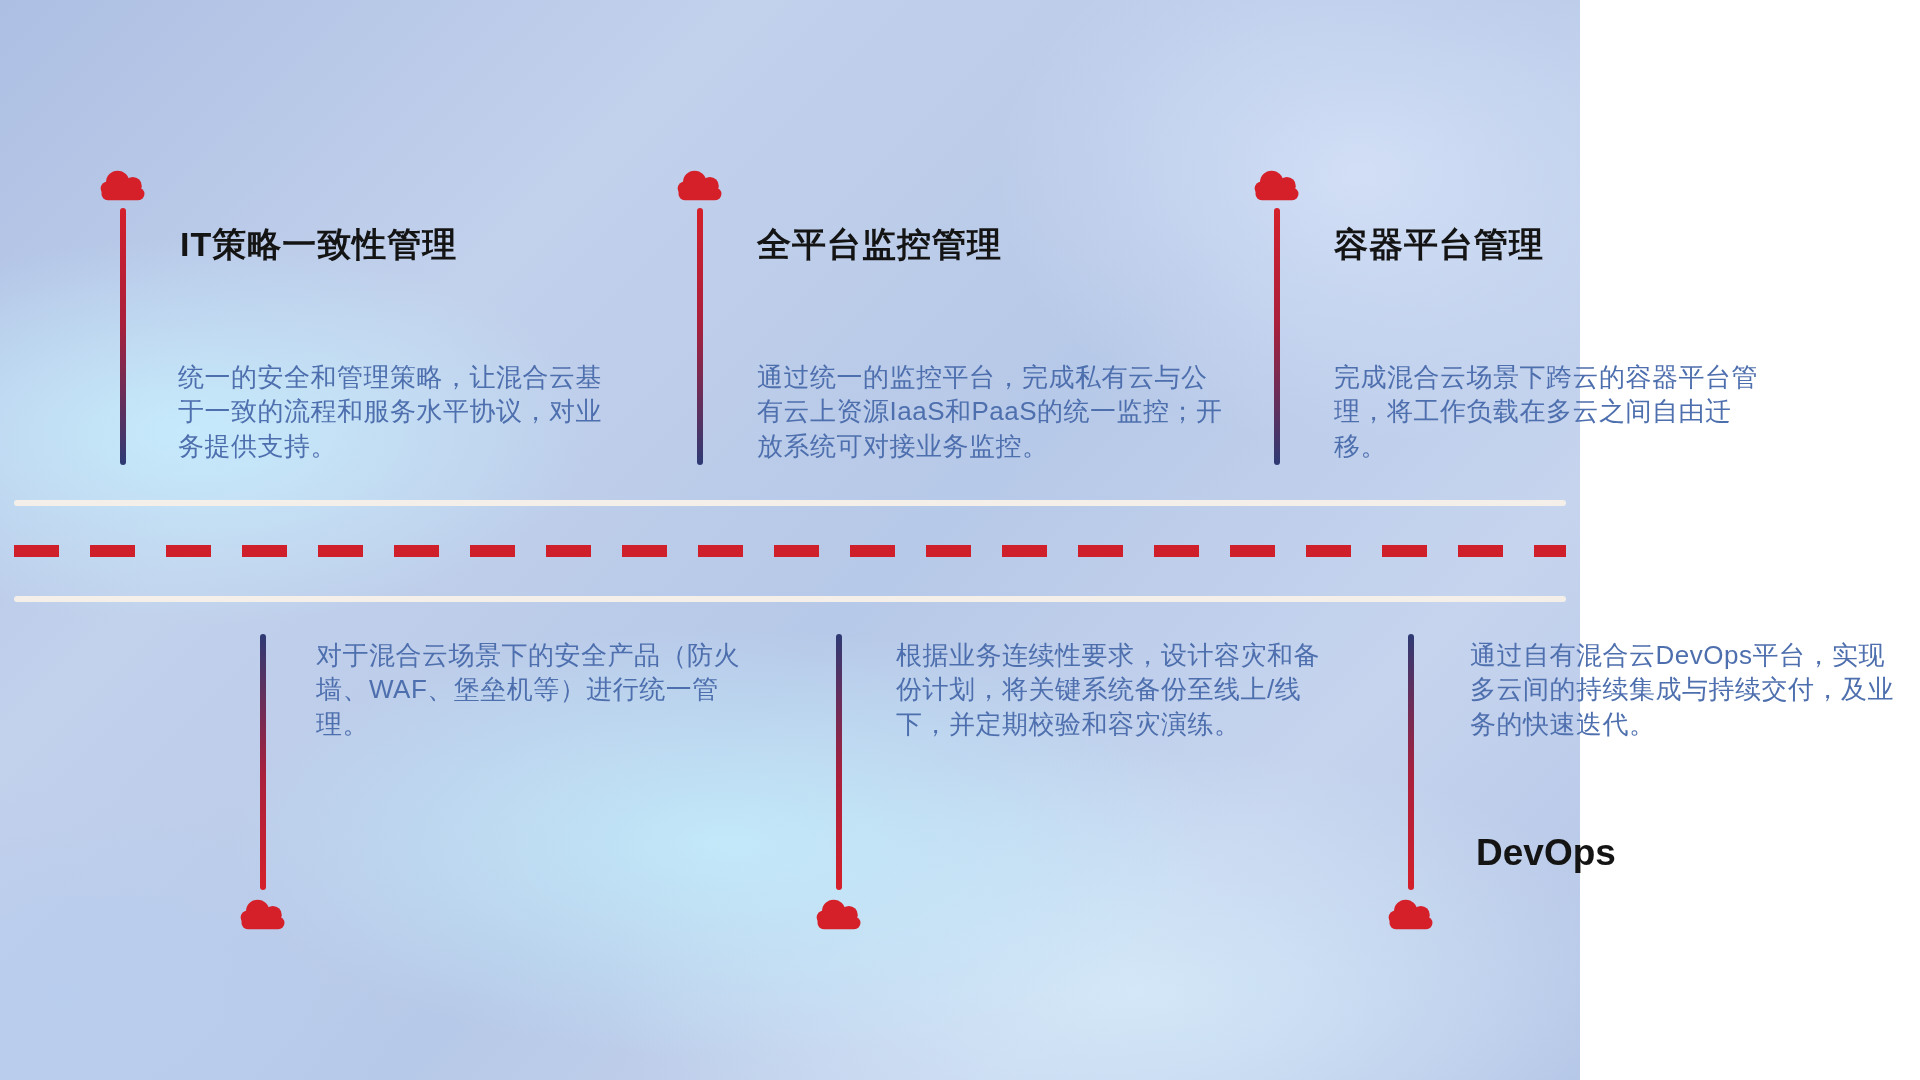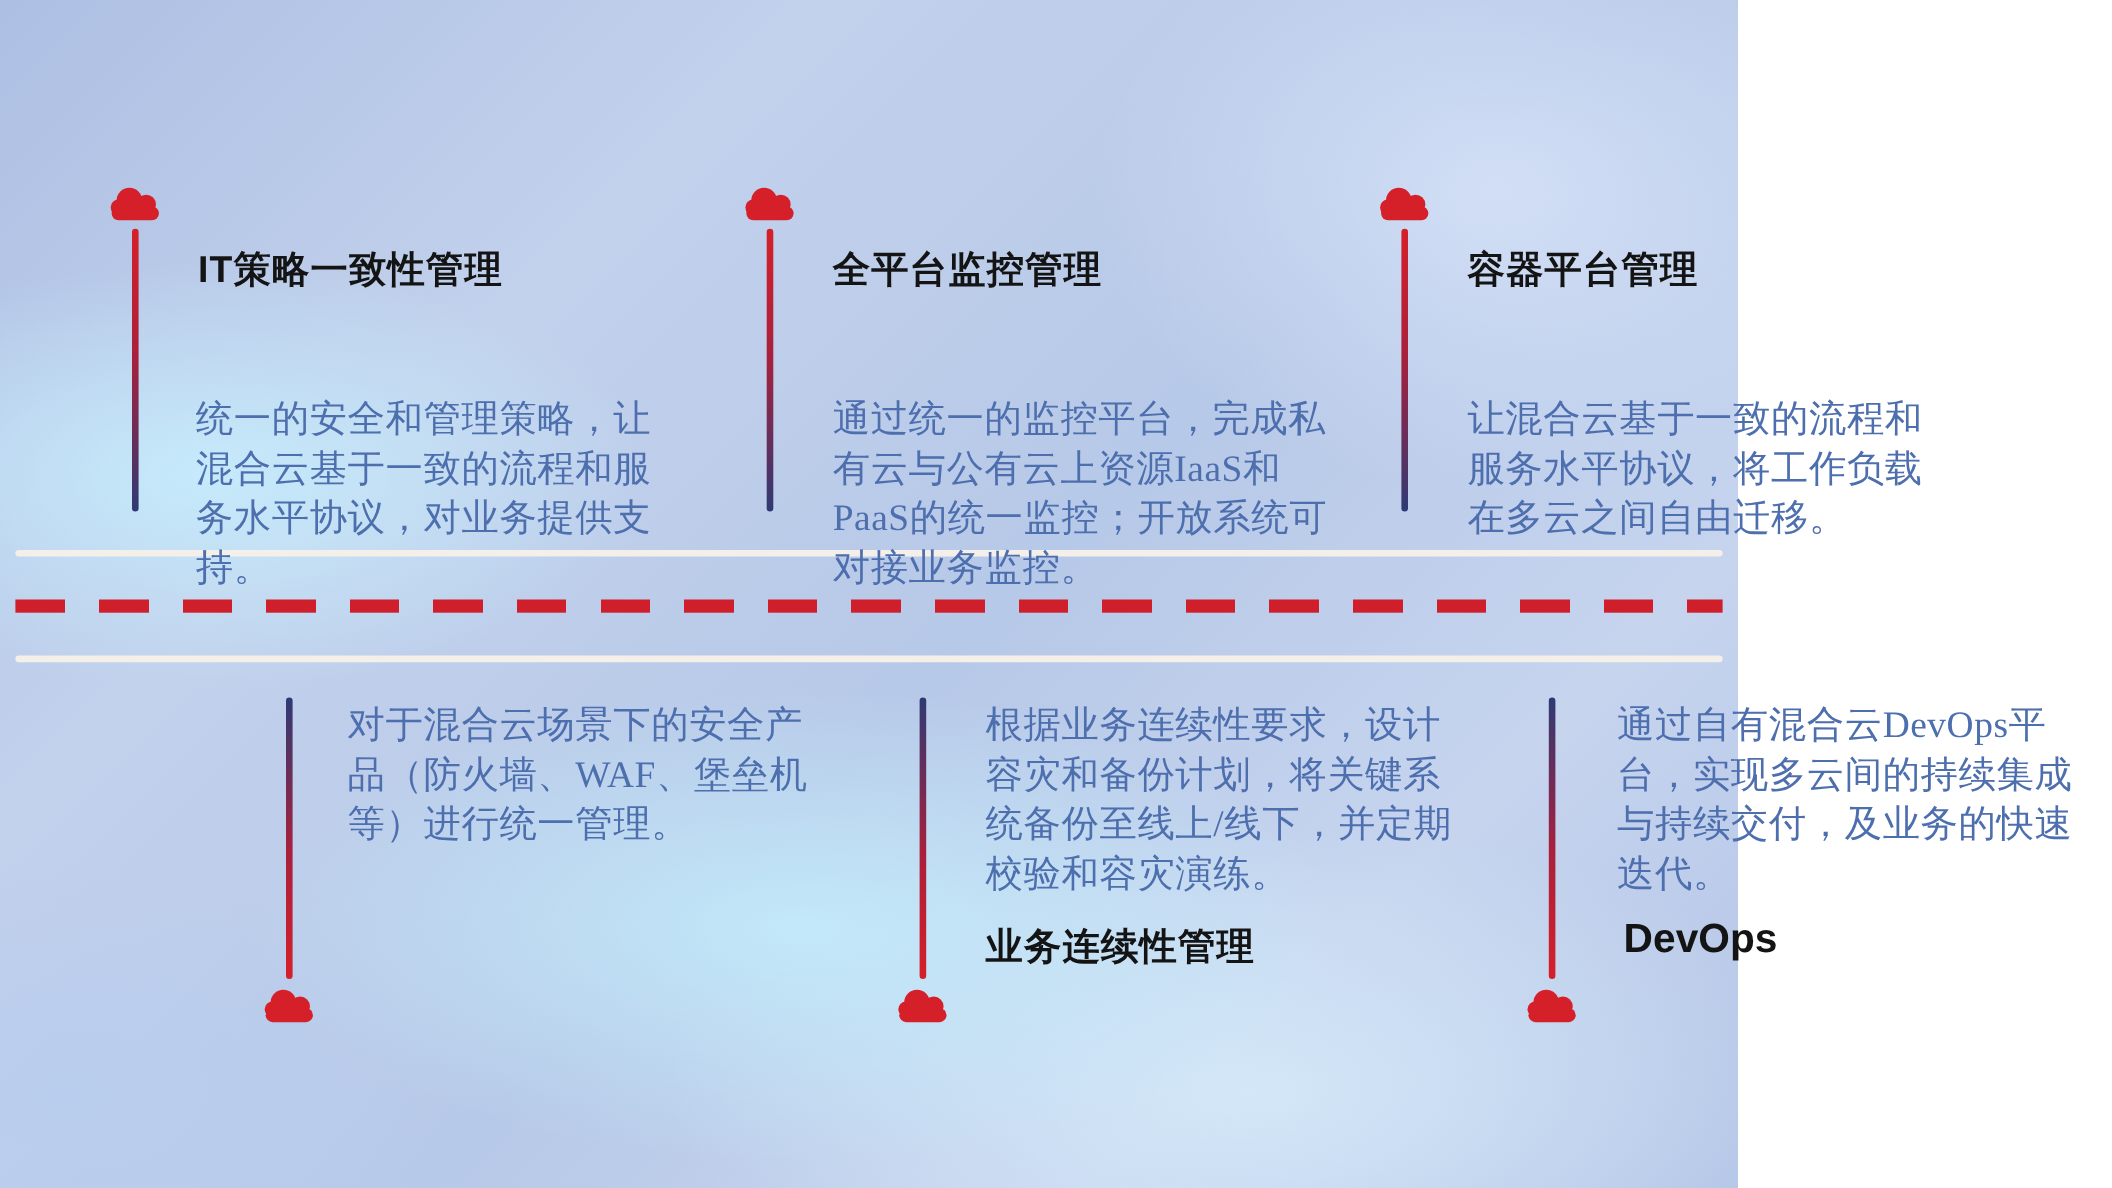--- a/index.html
+++ b/index.html
@@ -46,23 +46,22 @@
   .cloud{position:absolute;width:54px;height:34px;}
   .cloud *{fill:#d5202a;}
 
   .title{
     position:absolute;
     font-size:34px;font-weight:700;color:var(--title);
     letter-spacing:1px;white-space:nowrap;
   }
   .desc{
     position:absolute;
-    font-size:34px;line-height:1.32;color:var(--desc);
+    font-size:26px;line-height:1.32;color:var(--desc);
     letter-spacing:0.5px;
-    font-family:Liberation Serif, serif;
   }
 </style>
 </head>
 <body>
 
 <div class="stage">
 
   <div class="hline" style="top:500px"></div>
   <div class="dashed"></div>
   <div class="hline" style="top:596px"></div>
@@ -88,34 +87,33 @@
   <div class="desc" style="left:757px;top:360px;width:470px">通过统一的监控平台，完成私有云与公有云上资源IaaS和PaaS的统一监控；开放系统可对接业务监控。</div>
 
   <svg class="cloud" style="left:1250px;top:168px" viewBox="0 0 60 38">
     <rect x="6" y="22" width="48" height="14" rx="7"></rect>
     <circle cx="24" cy="16" r="13"></circle>
     <circle cx="41" cy="20" r="10"></circle>
     <circle cx="13" cy="23" r="8"></circle>
   </svg>
   <div class="vline down" style="left:1274px;top:208px;height:257px"></div>
   <div class="title" style="left:1334px;top:222px">容器平台管理</div>
-  <div class="desc" style="left:1334px;top:360px;width:440px">让混合云基于一致的流程和服务水平协议，将工作负载在多云之间自由迁移。</div>
+  <div class="desc" style="left:1334px;top:360px;width:440px">完成混合云场景下跨云的容器平台管理，将工作负载在多云之间自由迁移。</div>
 
   <div class="vline up" style="left:260px;top:634px;height:256px"></div>
   <div class="desc" style="left:316px;top:638px;width:430px">对于混合云场景下的安全产品（防火墙、WAF、堡垒机等）进行统一管理。</div>
   <svg class="cloud" style="left:236px;top:897px" viewBox="0 0 60 38">
     <rect x="6" y="22" width="48" height="14" rx="7"></rect>
     <circle cx="24" cy="16" r="13"></circle>
     <circle cx="41" cy="20" r="10"></circle>
     <circle cx="13" cy="23" r="8"></circle>
   </svg>
 
   <div class="vline up" style="left:836px;top:634px;height:256px"></div>
   <div class="desc" style="left:896px;top:638px;width:430px">根据业务连续性要求，设计容灾和备份计划，将关键系统备份至线上/线下，并定期校验和容灾演练。</div>
-  <div class="title" style="left:896px;top:838px">业务连续性管理</div>
   <svg class="cloud" style="left:812px;top:897px" viewBox="0 0 60 38">
     <rect x="6" y="22" width="48" height="14" rx="7"></rect>
     <circle cx="24" cy="16" r="13"></circle>
     <circle cx="41" cy="20" r="10"></circle>
     <circle cx="13" cy="23" r="8"></circle>
   </svg>
 
   <div class="vline up" style="left:1408px;top:634px;height:256px"></div>
   <div class="desc" style="left:1470px;top:638px;width:450px;width:440px">通过自有混合云DevOps平台，实现多云间的持续集成与持续交付，及业务的快速迭代。</div>
   <div class="title" style="left:1476px;top:832px;font-size:37px;letter-spacing:0">DevOps</div>

